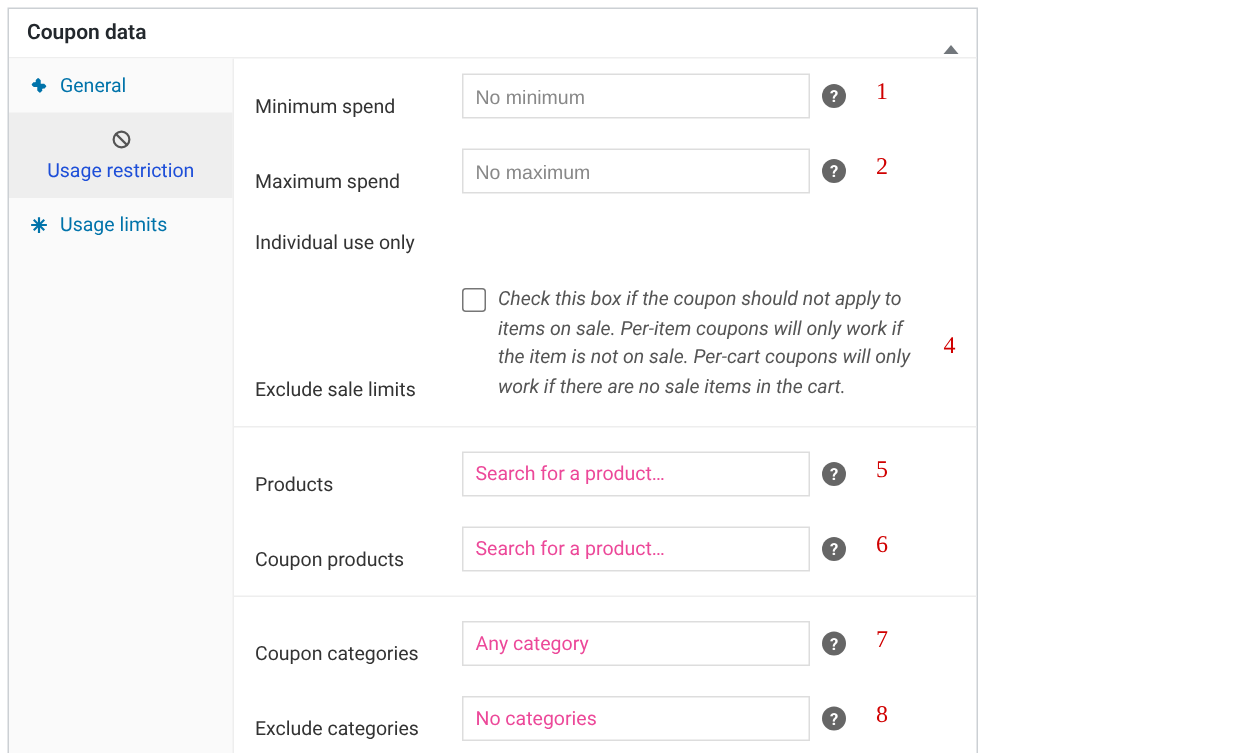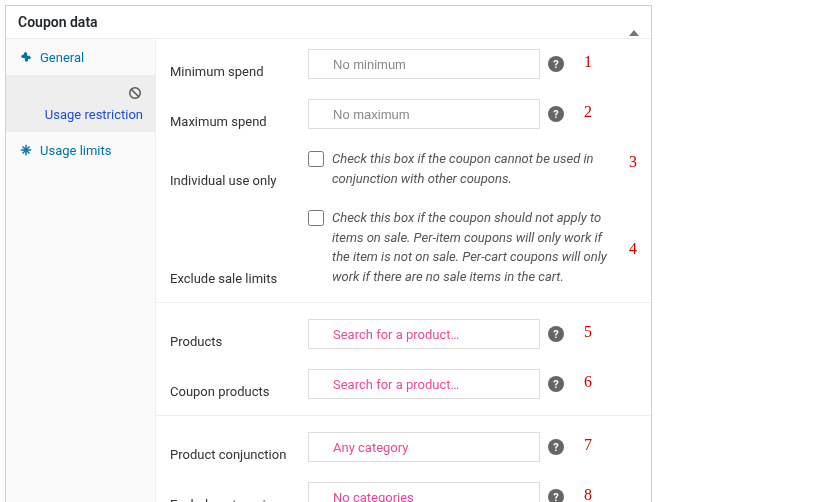--- a/index.html
+++ b/index.html
@@ -32,21 +32,21 @@
     display: flex;
   }
   .sidebar {
     width: 150px;
     border-right: 1px solid #eee;
     background: #fafafa;
     min-height: 460px;
   }
   .sidebar-item {
     display: flex;
-    align-items: flex-end;
+    align-items: center;
     padding: 10px 12px;
     font-size: 13px;
     color: #0073aa;
     cursor: pointer;
     gap: 6px;
   }
   .sidebar-item.active {
     background: #eee;
     color: #1d4ed8;
     position: relative;
@@ -78,21 +78,21 @@
   .form-field {
     display: flex;
     align-items: flex-start;
     flex: 1;
     gap: 8px;
   }
   .text-input, .select-like {
     width: 232px;
     height: 30px;
     border: 1px solid #ddd;
-    padding: 4px 24px;
+    padding: 4px 8px;
     font-size: 13px;
     color: #555;
     background: #fff;
   }
   .text-input::placeholder { color: #888; }
   .select-like {
     display: flex;
     align-items: center;
     color: #ec4899;
     cursor: text;
@@ -203,25 +203,20 @@
         <div class="form-label">Maximum spend</div>
         <div class="form-field">
           <input type="text" class="text-input" placeholder="No maximum" style="">
           <span class="help-icon">?</span>
           <span class="annotation">2</span>
         </div>
       </div>
 
       <div class="form-row checkbox-row">
         <div class="form-label">Individual use only</div>
-        <div class="form-field">
-          <input type="checkbox" style="">
-          <span class="checkbox-desc">Check this box if the coupon cannot be used in conjunction with other coupons.</span>
-          <span class="annotation">3</span>
-        </div>
       </div>
 
       <div class="form-row checkbox-row">
         <div class="form-label">Exclude sale limits</div>
         <div class="form-field">
           <input type="checkbox" style="">
           <span class="checkbox-desc">Check this box if the coupon should not apply to items on sale. Per-item coupons will only work if the item is not on sale. Per-cart coupons will only work if there are no sale items in the cart.</span>
           <span class="annotation" style="align-self:center">4</span>
         </div>
       </div>
@@ -246,21 +241,21 @@
               <span>Search for a product…</span>
             </div>
           <span class="help-icon">?</span>
           <span class="annotation">6</span>
         </div>
       </div>
 
       <div class="divider"></div>
 
       <div class="form-row">
-        <div class="form-label">Product conjunction</div>
+        <div class="form-label">Coupon categories</div>
         <div class="form-field">
           <div class="select-like">
               <span>Any category</span>
             </div>
           <span class="help-icon">?</span>
           <span class="annotation">7</span>
         </div>
       </div>
 
       <div class="form-row">

